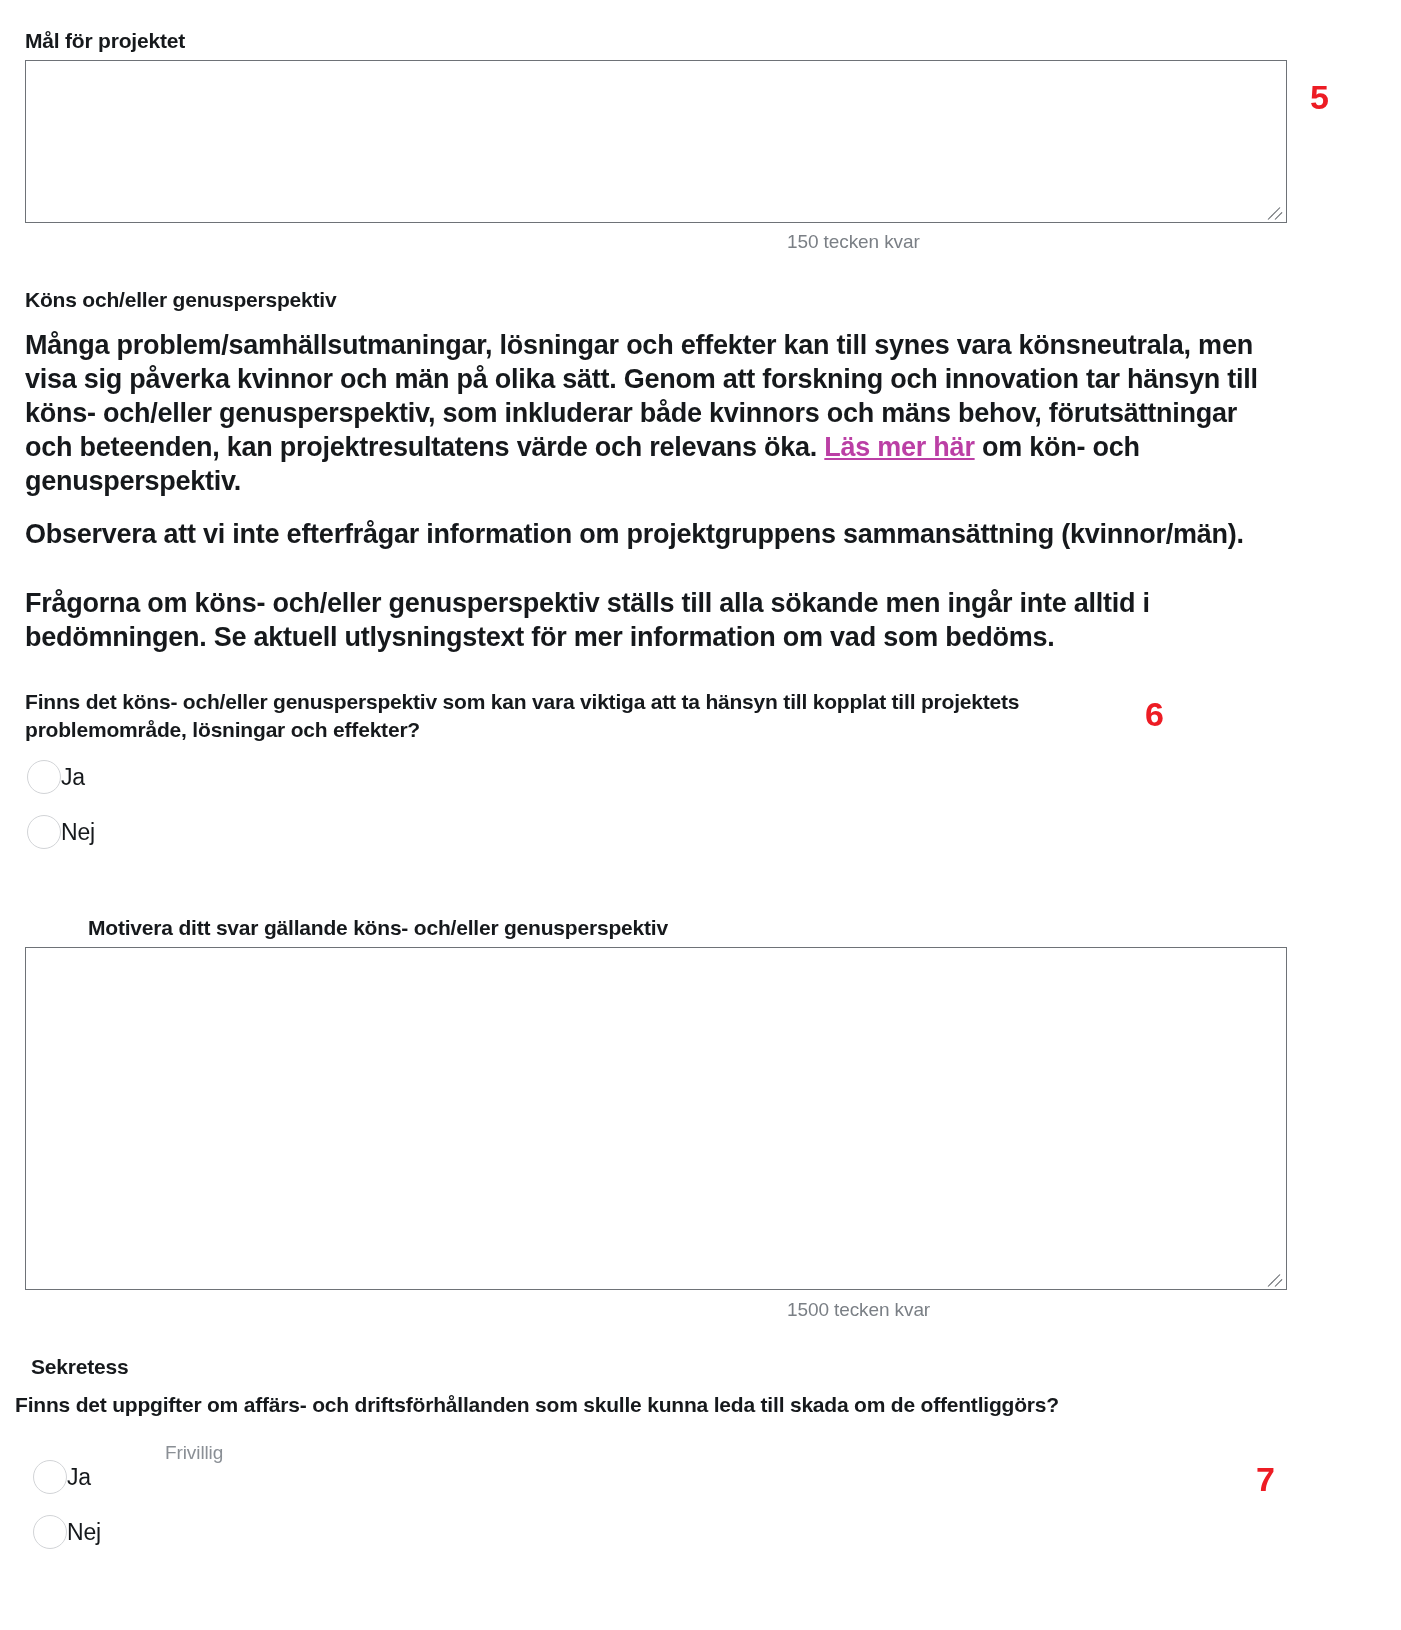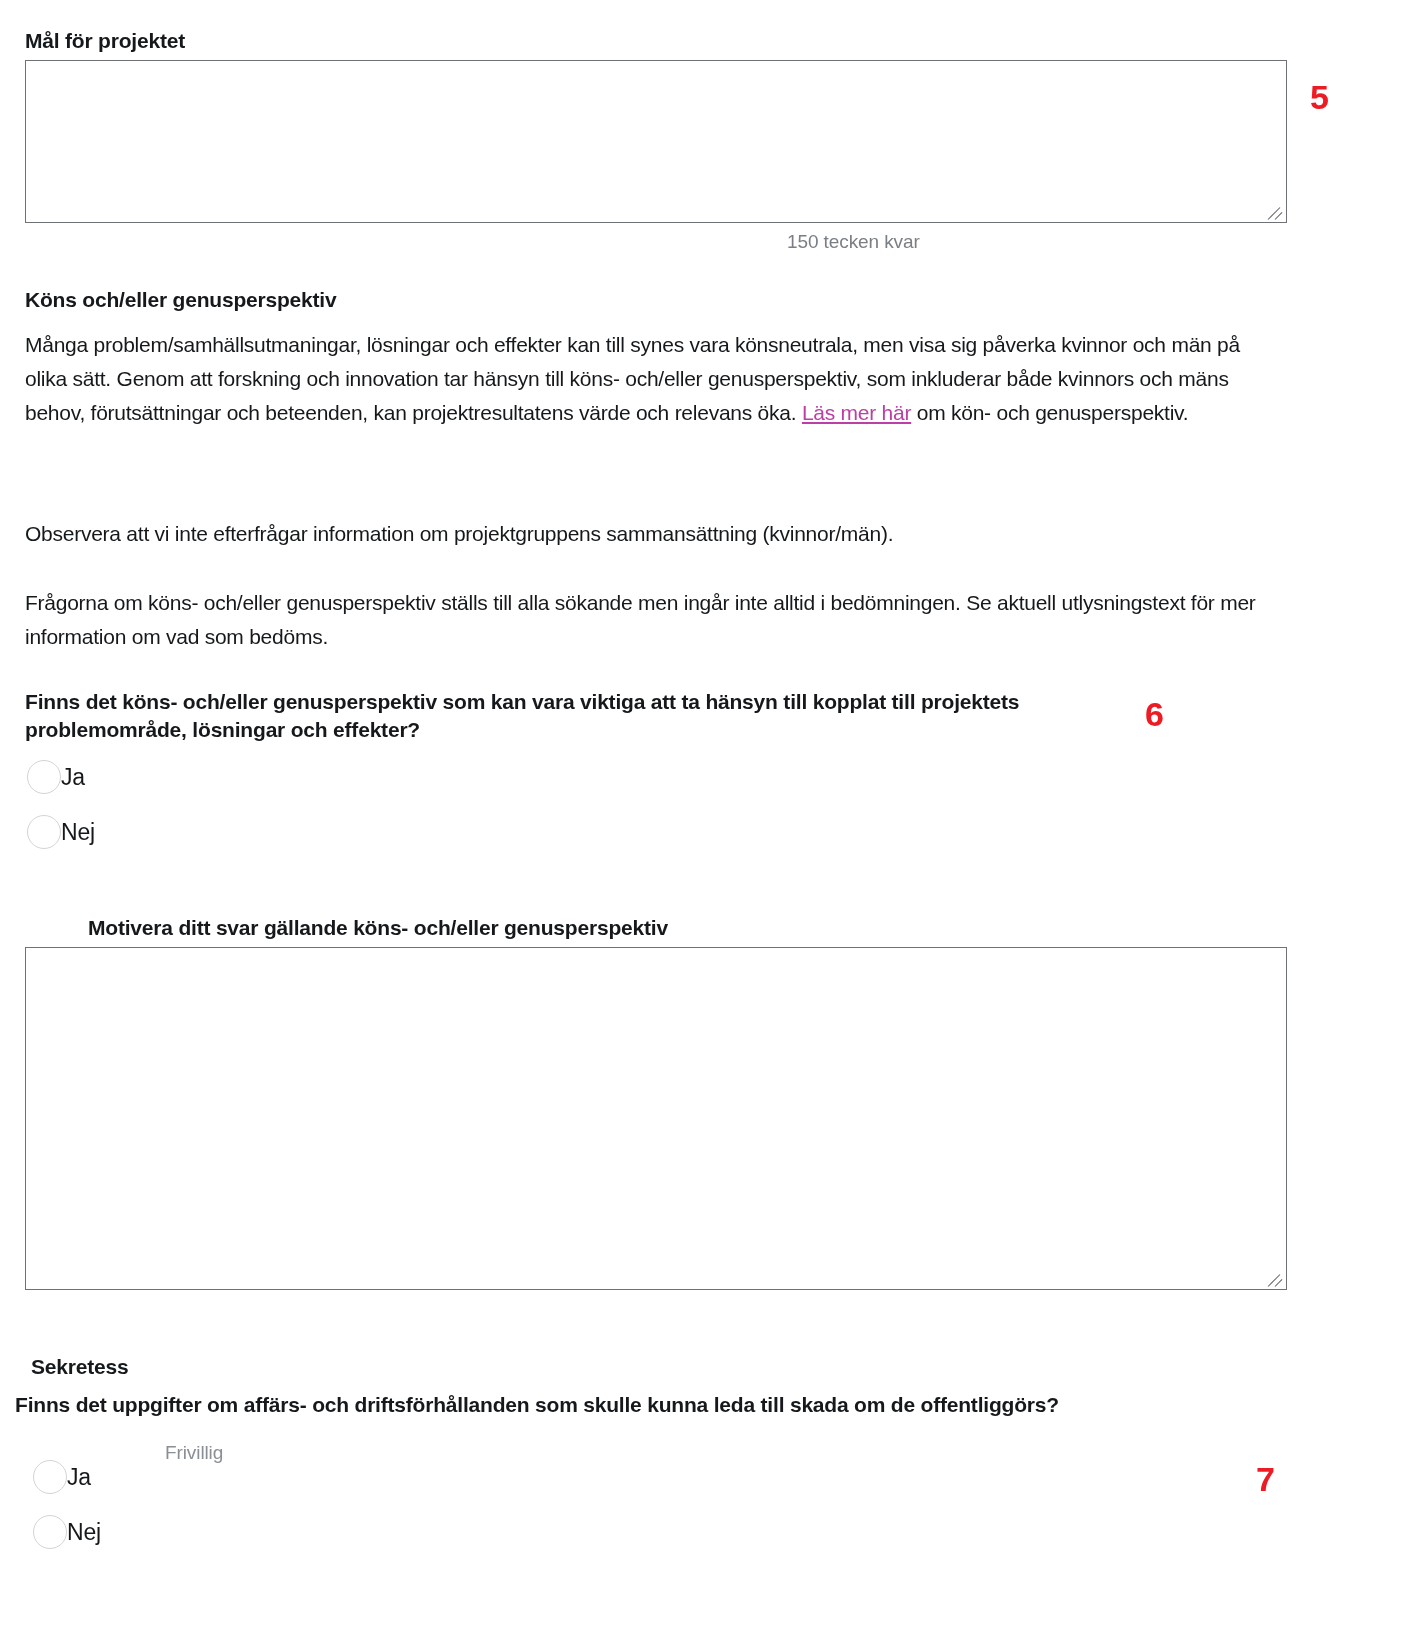--- a/index.html
+++ b/index.html
@@ -25,22 +25,22 @@
 
   
   .label {
     font-size: 21px;
     font-weight: bold;
     color: #16191c;
     letter-spacing: -0.2px;
     line-height: 26px;
   }
   .body-text {
-    font-size: 21px;
-    font-weight: normal;
+    font-size: 27px;
+    font-weight: bold;
     color: #16191c;
     line-height: 34px;
     letter-spacing: -0.25px;
   }
   .counter {
     font-size: 19px;
     color: #7a7f85;
     text-align: left;
     letter-spacing: -0.1px;
   }
@@ -177,20 +177,21 @@
   <div class="label" style="position:absolute; left:42px; top:915px; width:900px;margin-left:46px;">Motivera ditt svar gällande köns- och/eller genusperspektiv</div>
 
   <div class="ta-wrap" style="left:25px; top:947px; width:1262px; height:343px;">
     <textarea class="textarea" placeholder="" style=""></textarea>
     <span class="grip">
       <i class="l1"></i>
         <i class="l2"></i>
     </span>
   </div>
 
+  <div class="counter" style="position:absolute; left:787px; top:1299px; width:500px;">1500 tecken kvar</div>
 
   <div class="section-title" style="left:31px; top:1355px;">Sekretess</div>
 
   <div class="label" style="position:absolute; left:15px; top:1392px; width:1190px;">Finns det uppgifter om affärs- och driftsförhållanden som skulle kunna leda till skada om de offentliggörs?</div>
 
   <div class="helper" style="left:165px; top:1422px;margin-top:20px;">Frivillig</div>
 
   <div class="marker" style="left:1256px; top:1462px;">7</div>
 
   <div class="radio-row" style="left:33px; top:1456px;">

